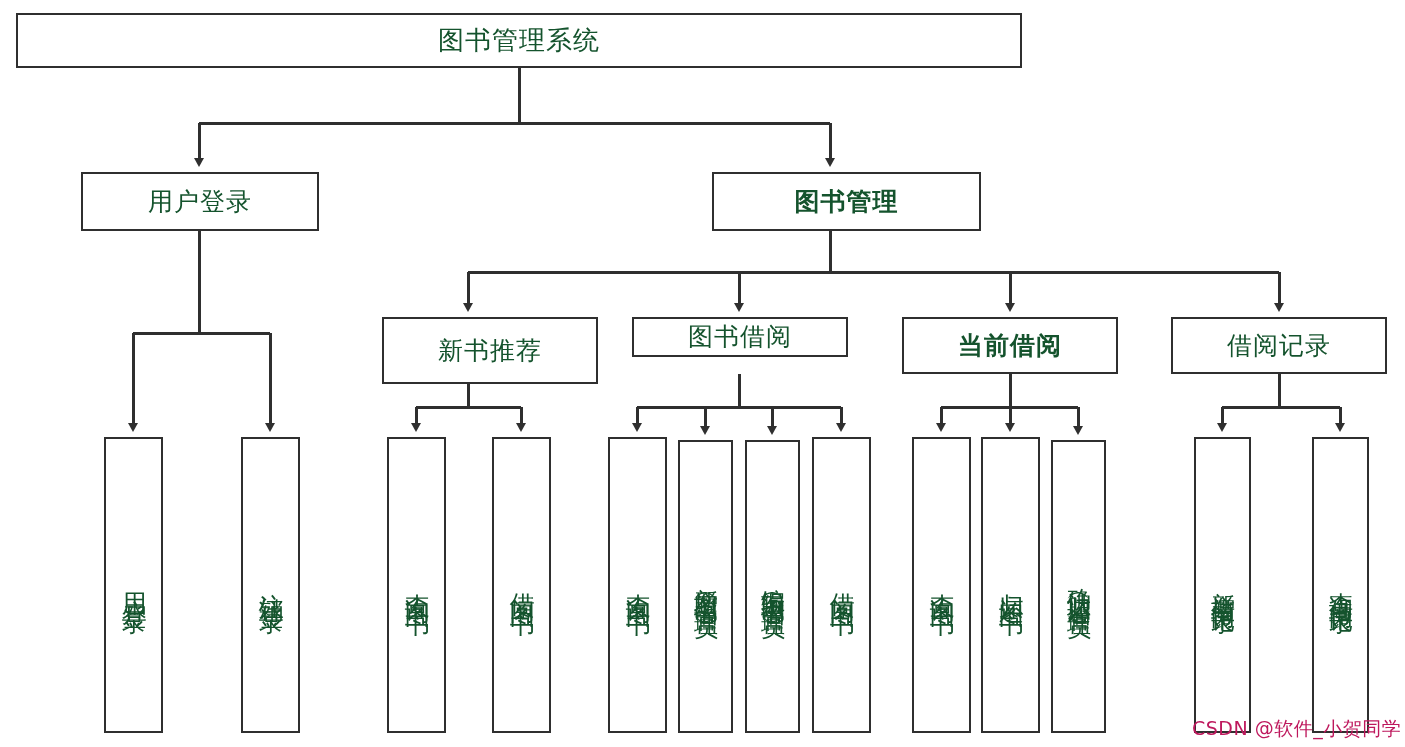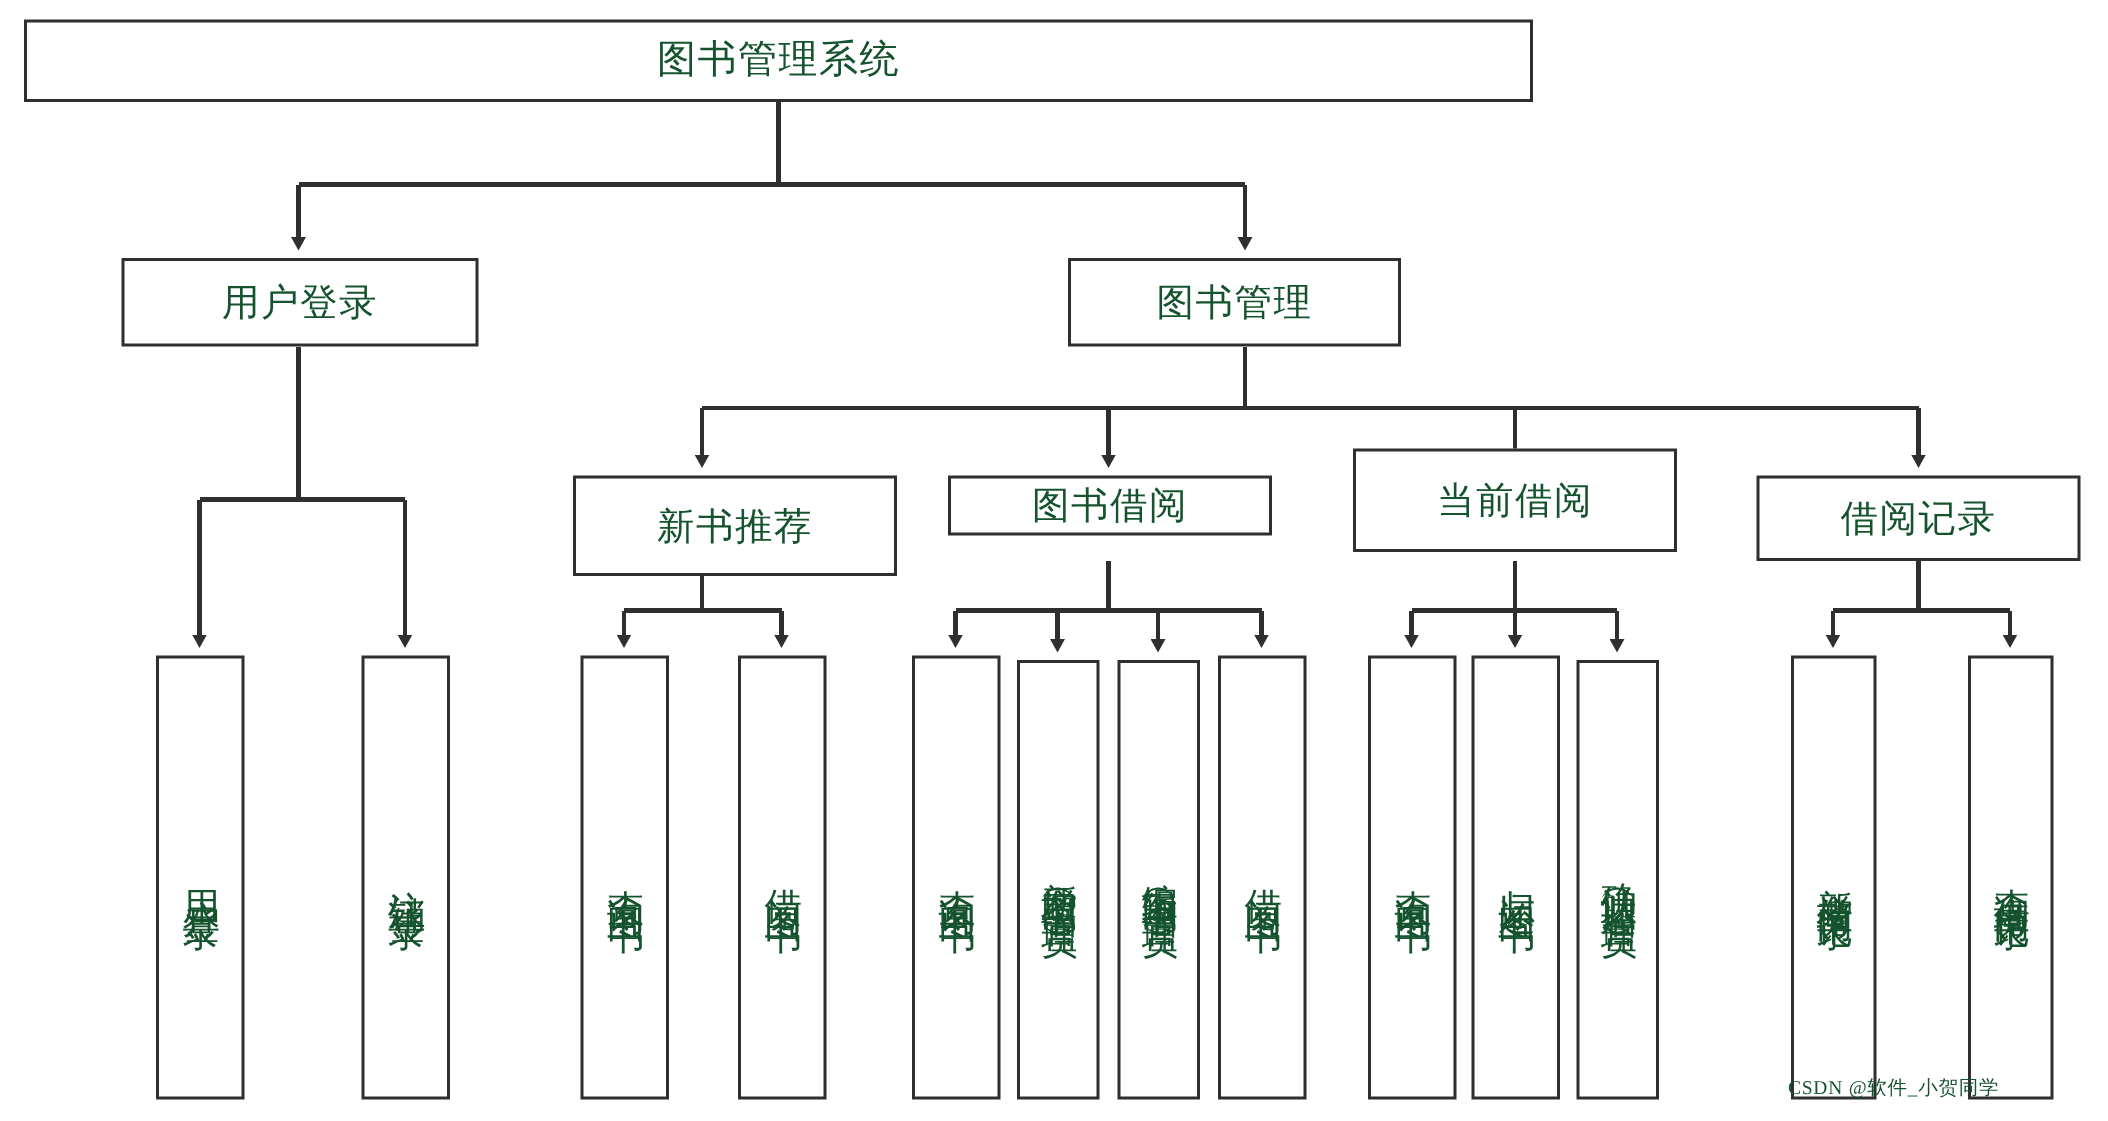--- a/index.html
+++ b/index.html
@@ -55,26 +55,25 @@
     padding-bottom: 6px;
     align-items: center;
     justify-content: center;
   }
   .node.vert.tall {
     font-size: 24px;
     letter-spacing: 4px;
   }
   .watermark {
     position: absolute;
-    color: #14532d;
-    font-size: 13px;
+    color: #be185d;
+    font-size: 19px;
     letter-spacing: 0.5px;
     white-space: nowrap;
     user-select: none;
-    font-family: Liberation Serif, serif;
   }
 </style>
 </head>
 <body>
 
 <div id="canvas">
 
   <svg id="wires" viewBox="0 0 1405 747" xmlns="http://www.w3.org/2000/svg">
     <defs>
       <marker id="arrowhead" markerWidth="9" markerHeight="10" refX="1" refY="5" orient="auto" markerUnits="userSpaceOnUse">
@@ -123,27 +122,27 @@
       <path d="M1222,407 L1340,407"></path>
       <path d="M1222,407 L1222,424" marker-end="url(#arrowhead)"></path>
       <path d="M1340,407 L1340,424" marker-end="url(#arrowhead)"></path>
     </g>
   </svg>
 
   <div class="node horiz root" style="left:16px; top:13px; width:1006px; height:55px;">图书管理系统</div>
 
   <div class="node horiz" style="left:81px; top:172px; width:238px; height:59px;">用户登录</div>
 
-  <div class="node horiz" style="left:712px; top:172px; width:222px; height:59px;">图书管理</div>
+  <div class="node horiz" style="left:712px; top:172px; width:269px; height:59px;font-weight:bold;">图书管理</div>
 
   <div class="node horiz" style="left:382px; top:317px; width:216px; height:67px;">新书推荐</div>
 
   <div class="node horiz" style="left:632px; top:317px; width:216px; height:40px;">图书借阅</div>
 
-  <div class="node horiz" style="left:902px; top:299px; width:216px; height:69px;">当前借阅</div>
+  <div class="node horiz" style="left:902px; top:317px; width:216px; height:57px;font-weight:bold;">当前借阅</div>
 
   <div class="node horiz" style="left:1171px; top:317px; width:216px; height:57px;">借阅记录</div>
 
   <div class="node vert" style="left:104px; top:437px; width:59px; height:296px;">用户登录</div>
 
   <div class="node vert" style="left:241px; top:437px; width:59px; height:296px;">注销登录</div>
 
   <div class="node vert" style="left:387px; top:437px; width:59px; height:296px;">查询图书</div>
 
   <div class="node vert" style="left:492px; top:437px; width:59px; height:296px;">借阅图书</div>

